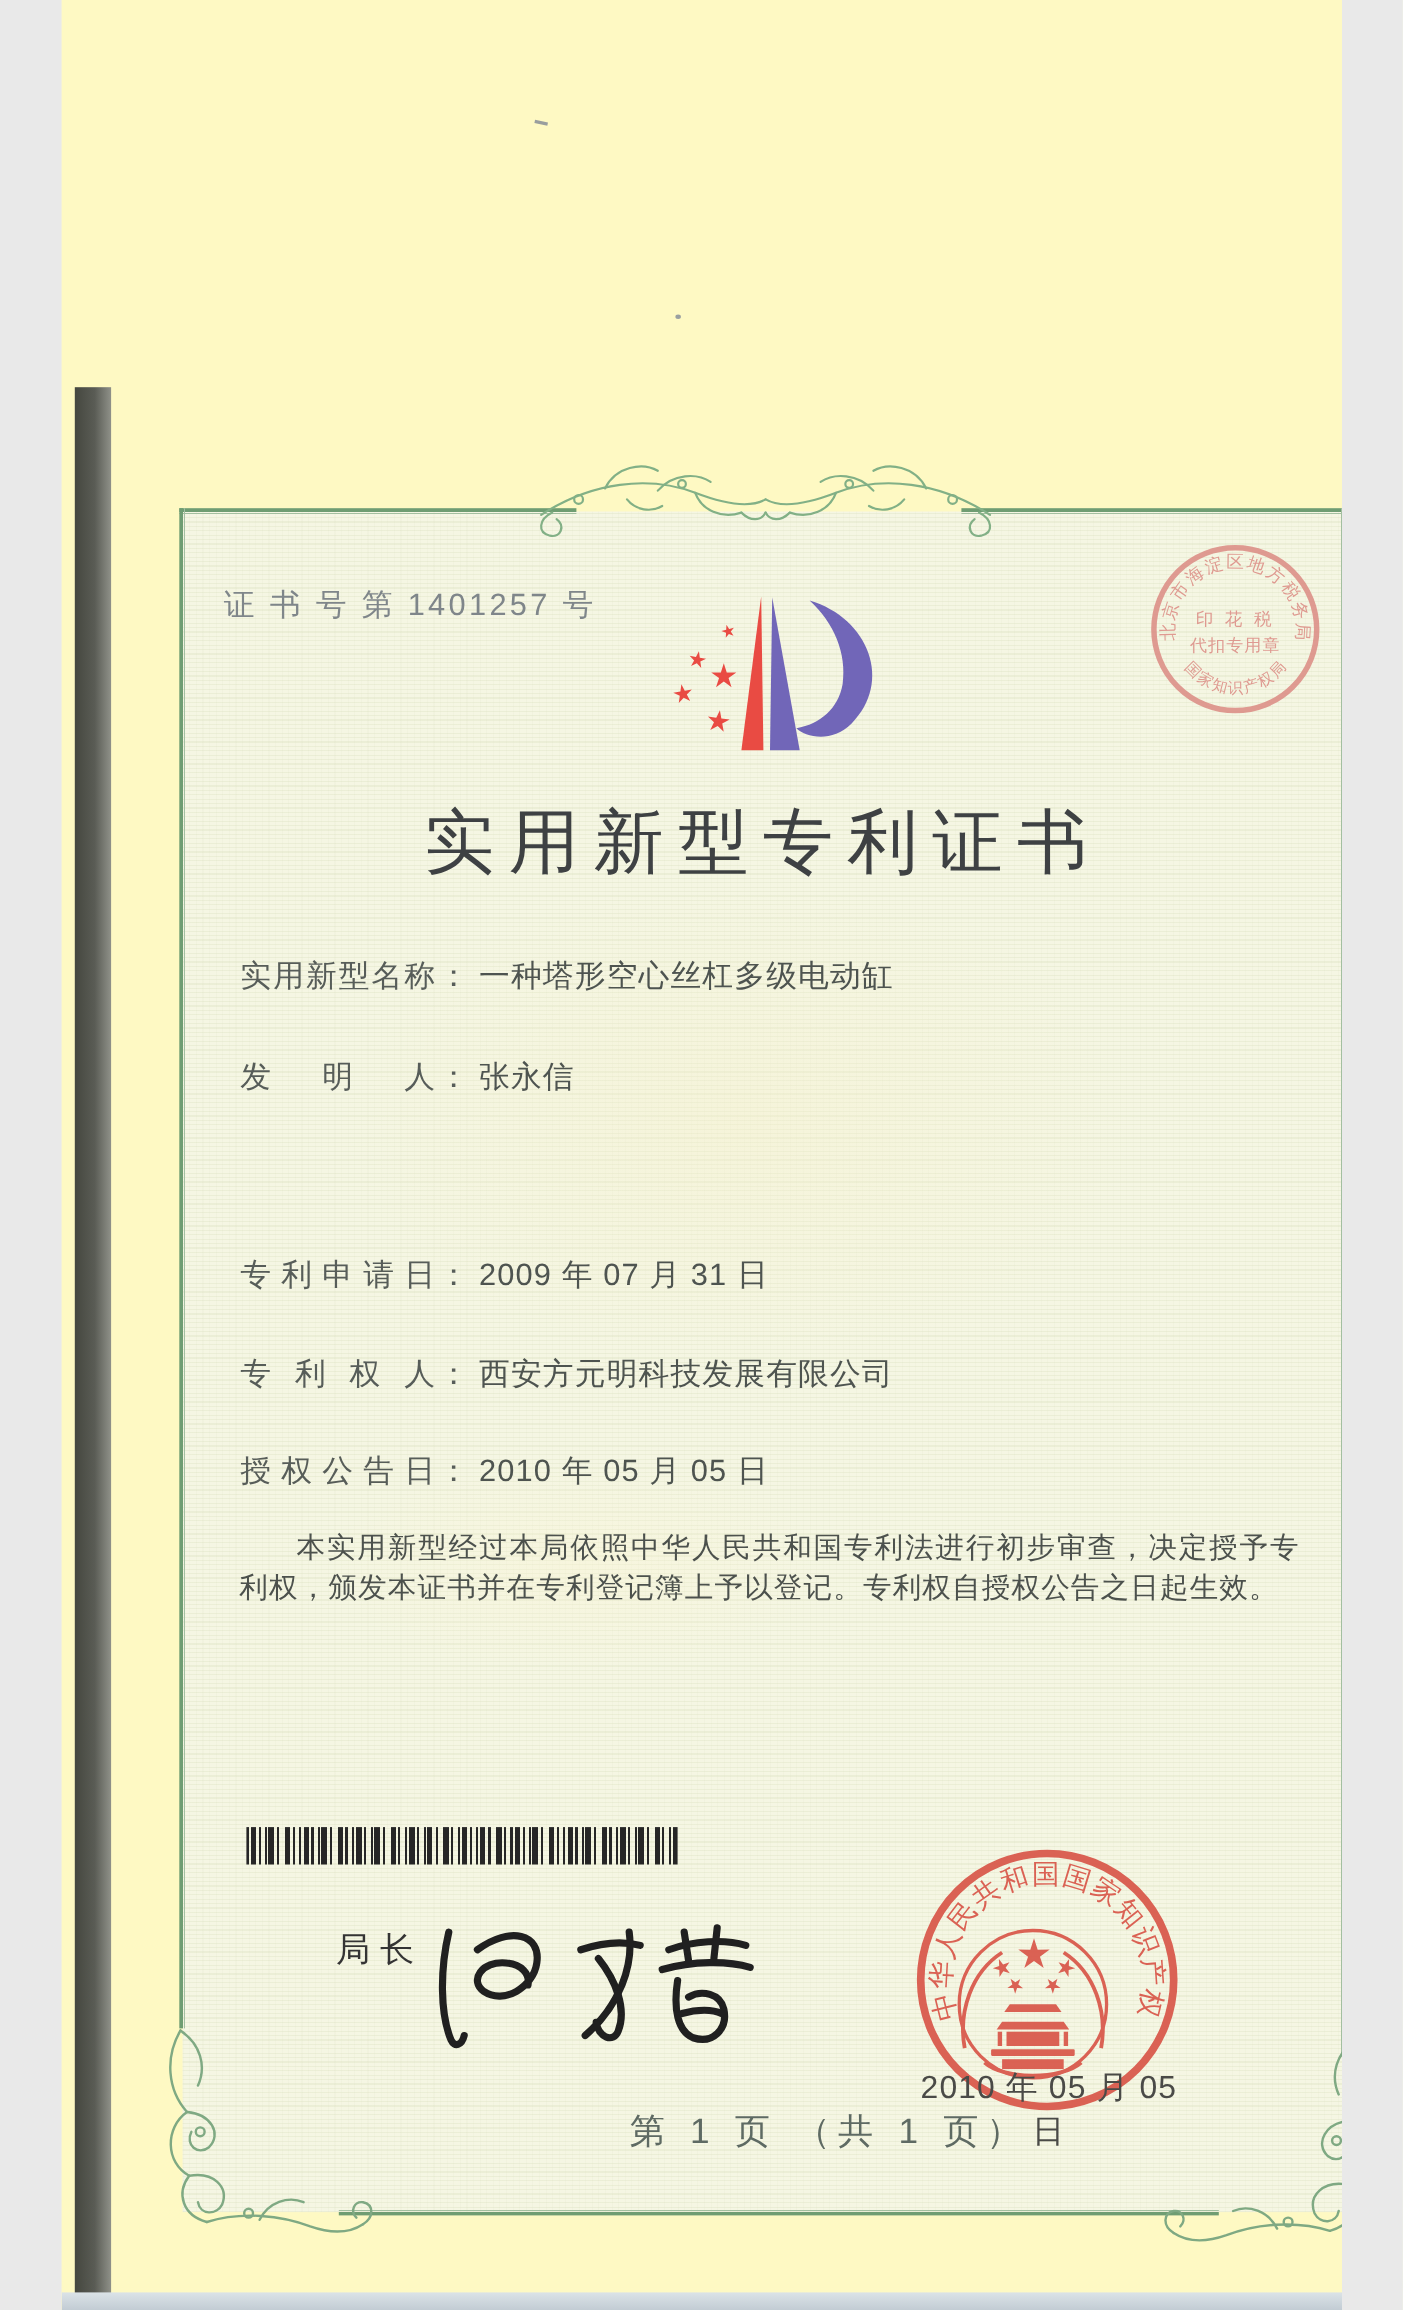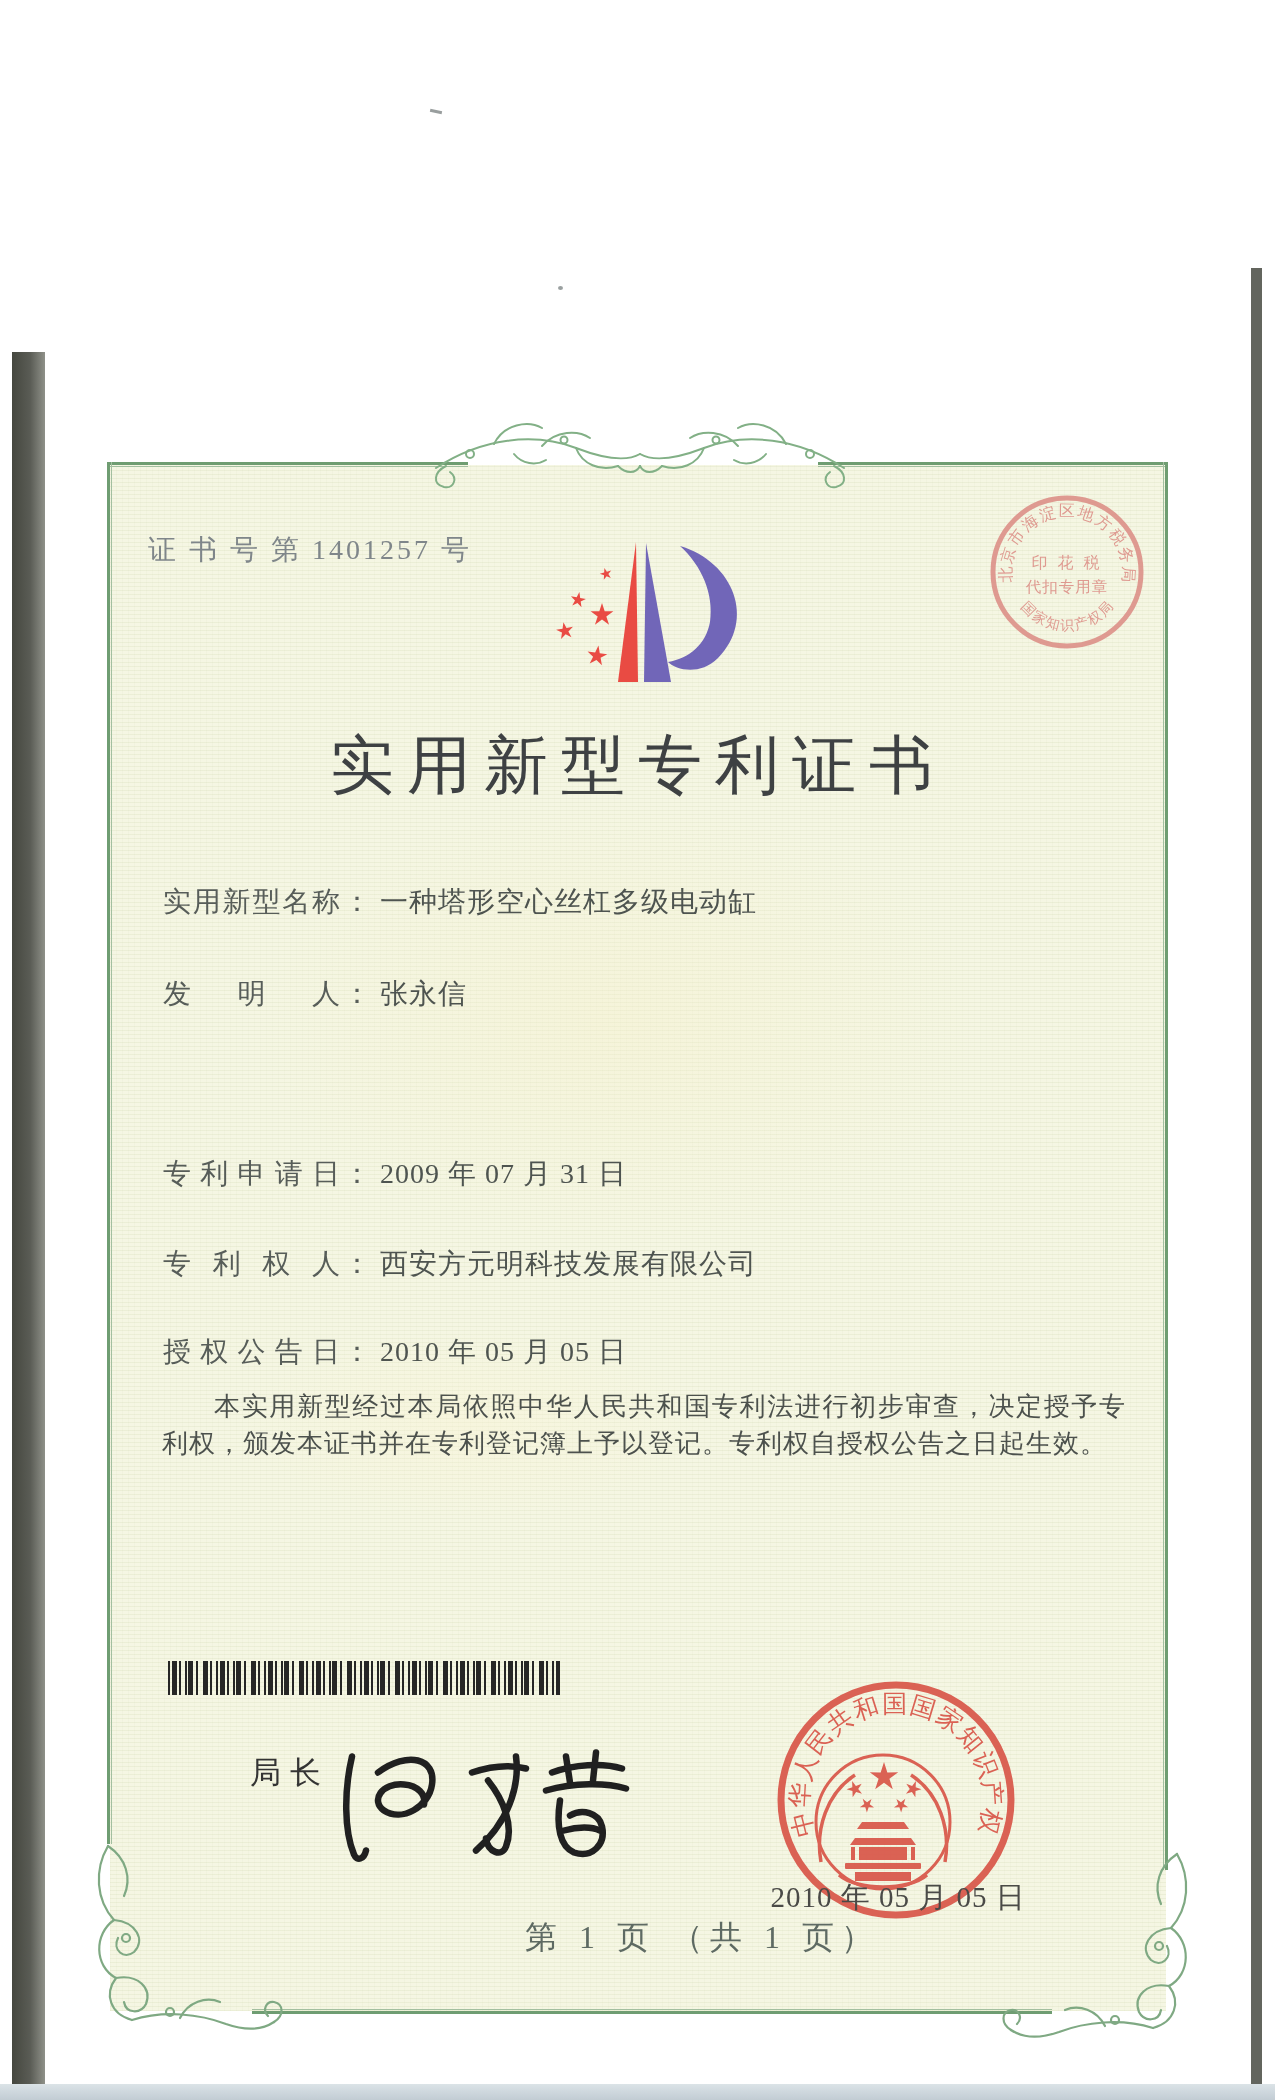--- a/index.html
+++ b/index.html
@@ -1,19 +1,19 @@
 <!DOCTYPE html>
 <html><head>
 <meta charset="utf-8">
 <style>
   html,body{margin:0;padding:0;background:#e9e9e9;}
   #canvas{
-    position:relative;width:1275px;height:2100px;margin:0 auto;
-    background:#ffffff;overflow:hidden;
-    font-family:Liberation Serif, serif;
+    position:relative;width:1164px;height:2100px;margin:0 auto;
+    background:#fef9c3;overflow:hidden;
+    font-family:Liberation Sans, sans-serif;
   }
   .abs{position:absolute;}
 
   
   .edge-left{left:12px;top:352px;width:33px;height:1748px;
     background:linear-gradient(90deg,#45473f,#5a5c55 55%,#8f9189);}
   .edge-right{left:1251px;top:268px;width:11px;height:1818px;background:#63655e;}
   .edge-bottom{left:0;top:2084px;width:1275px;height:16px;
     background:linear-gradient(#dbe3e7,#c2ccd4);}
   .speck1{left:430px;top:110px;width:12px;height:3px;background:#999e9e;transform:rotate(12deg);}
@@ -39,21 +39,21 @@
   .fl-top-r{left:818px;top:462px;width:350px;}
   .fl-bottom{left:252px;top:2008px;width:800px;}
   .fl-left{left:107px;top:462px;height:1382px;}
   .fl-right{left:1162px;top:462px;height:1408px;}
 
   
   .cert-no{left:148px;top:531px;font-size:28px;letter-spacing:3px;color:#7f868a;}
   .title{left:110px;top:698px;width:1056px;text-align:center;font-size:64px;
     letter-spacing:13px;color:#3e4143;margin-top:24px;}
   .field{left:163px;font-size:28px;color:#4e5450;letter-spacing:1px;white-space:nowrap;}
-  .flabel{display:inline-block;width:178px;text-align:justify;text-align-last:justify;color:#575d59;vertical-align:bottom;margin-top:15px;}
+  .flabel{display:inline-block;width:178px;text-align:justify;text-align-last:justify;color:#575d59;vertical-align:bottom;}
   .fcolon{margin:0 8px 0 2px;color:#575d59;}
   .f1{top:868px}.f2{top:960px}.f3{top:1048px}.f4{top:1140px}.f5{top:1230px}.f6{top:1318px}
   .bodytext{left:150px;top:1376px;width:988px;font-size:26px;line-height:37px;
     color:#4c514d;text-align:justify;letter-spacing:1px;}
   .bodytext p{margin:12px;text-indent:2em;}
   .barcode{left:168px;top:1661px;width:392px;height:34px;
     background-image:repeating-linear-gradient(90deg,
       #262626 0 2px, transparent 2px 4px,
       #262626 4px 9px, transparent 9px 11px,
       #262626 11px 13px, transparent 13px 17px,

